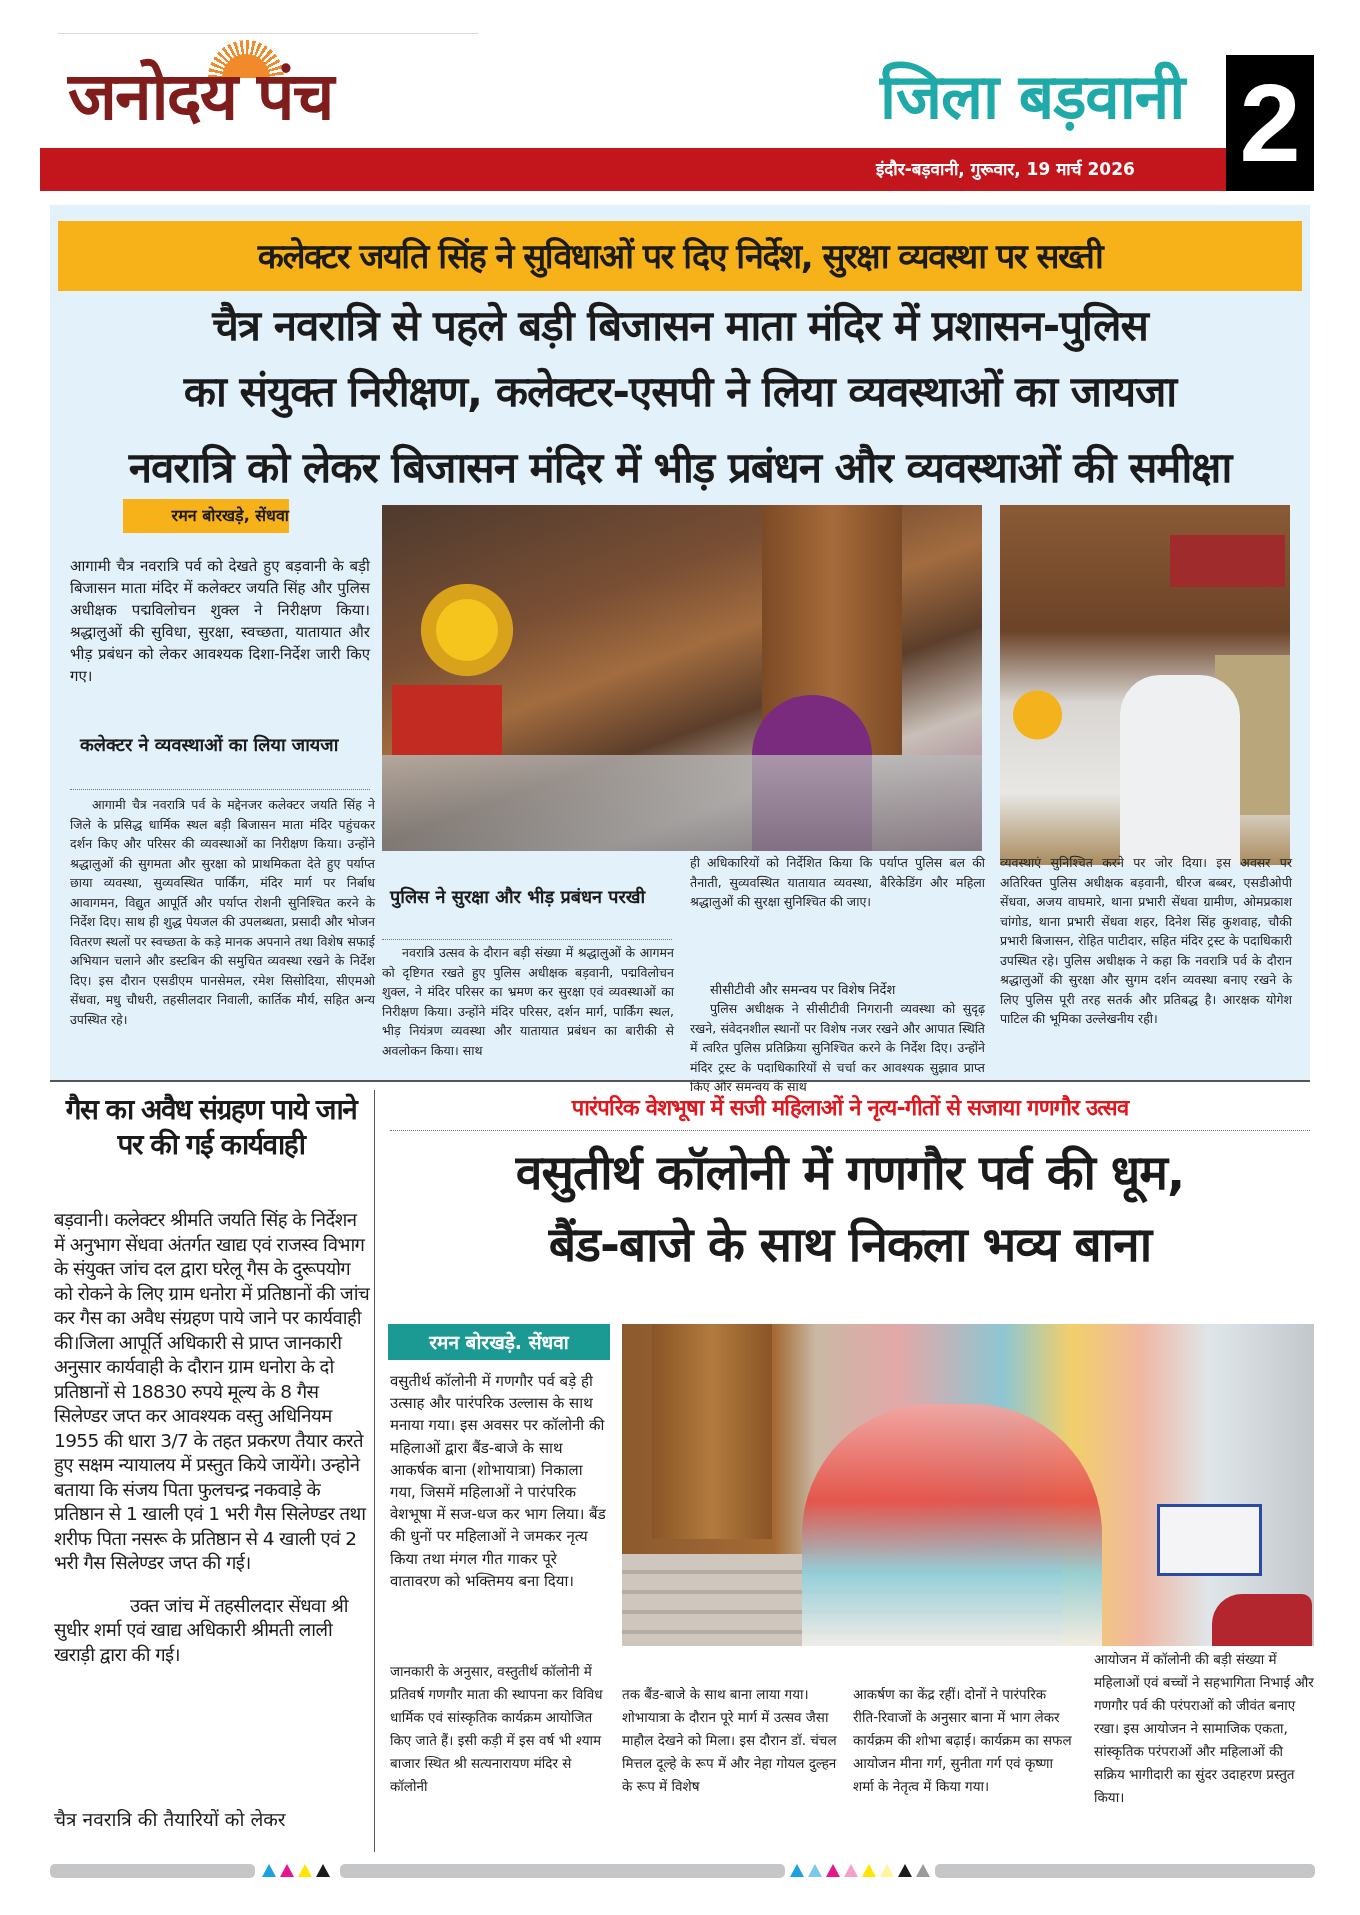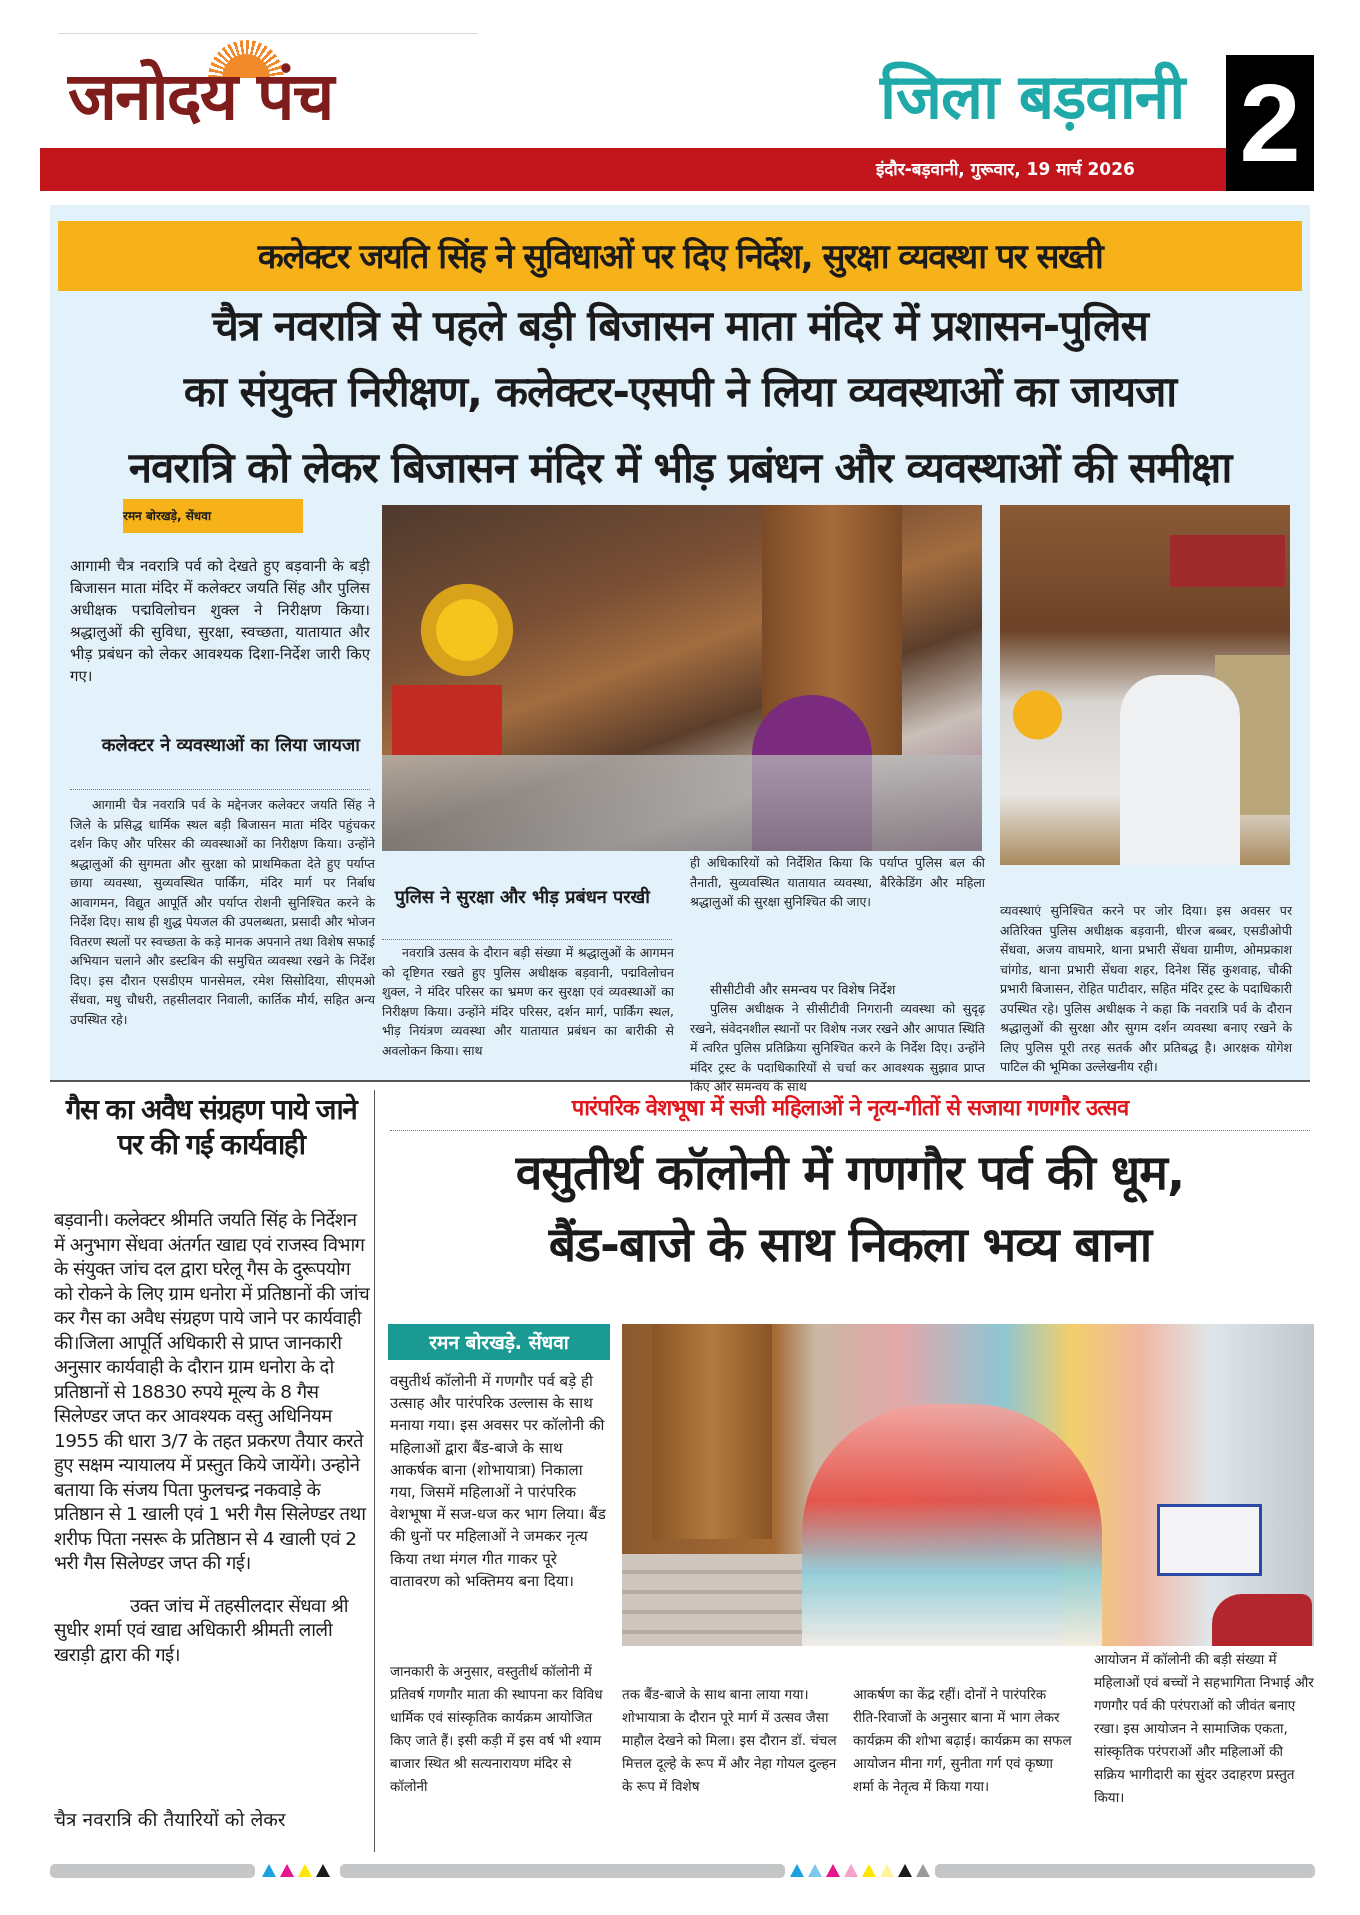--- a/index.html
+++ b/index.html
@@ -24,24 +24,24 @@
 
   
   .story1 { position: absolute; left: 50px; top: 205px; width: 1260px; height: 875px; background: #e3f1fb; }
   .kicker-bar { position: absolute; left: 8px; top: 16px; width: 1244px; height: 70px; background: #f7b119; }
   .kicker-text { position: absolute; left: 0; top: 0; width: 100%; text-align: center; font-weight: bold; font-size: 34px;
     line-height: 70px; color: #1b1b1b; letter-spacing: -1.5px; }
   .hl1 { position: absolute; left: 0; width: 1260px; text-align: center; font-weight: bold; font-size: 42px; color: #1b1b1b; letter-spacing: -1px; }
   .hl1.l1 { top: 90px; line-height: 62px; }
   .hl1.l2 { top: 156px; line-height: 62px; }
   .hl1.l3 { top: 232px; line-height: 62px; }
-  .byline1 { position: absolute; left: 73px; top: 294px; width: 180px; height: 34px; background: #f7b119;
-    font-weight: bold; font-size: 12px; line-height: 34px; text-align: left; color: #1b1b1b; }
+  .byline1 { position: absolute; left: 73px; top: 294px; width: 166px; height: 34px; background: #f7b119;
+    font-weight: bold; font-size: 16px; line-height: 34px; text-align: right; color: #1b1b1b; }
   .intro1 { position: absolute; left: 20px; top: 350px; width: 300px; font-size: 15px; line-height: 22px; color: #1b1b1b; text-align: justify; }
-  .subhead { font-weight: bold; text-align: right; color: #1b1b1b; }
+  .subhead { font-weight: bold; text-align: left; color: #1b1b1b; }
   .sub-a { position: absolute; left: 30px; top: 528px; width: 280px; font-size: 18px; line-height: 24px; }
   .sub-a-rule { position: absolute; left: 20px; top: 584px; width: 300px; border-top: 1px dotted #777; }
   .body-col { position: absolute; font-size: 12.5px; line-height: 19.5px; color: #222; text-align: justify; }
   .col-a { left: 20px; top: 590px; width: 305px; text-indent: 22px; }
   .photo { position: absolute; overflow: hidden; }
   .photo1 { left: 332px; top: 300px; width: 600px; height: 346px;
     background: linear-gradient(160deg, #4e3a2e 0%, #7a4f34 30%, #a26c3f 45%, #5c3e2b 60%, #c9bfb8 75%, #8e5b7d 100%); }
   .photo1 .shape1 { position: absolute; left: 0; top: 70px; width: 170px; height: 110px; background: radial-gradient(circle at 50% 50%, #f5c51e 0 30%, #d9a21b 31% 45%, transparent 46%); }
   .photo1 .shape2 { position: absolute; left: 10px; top: 180px; width: 110px; height: 70px; background: #c12b22; }
   .photo1 .shape3 { position: absolute; left: 380px; top: 0; width: 140px; height: 250px; background: linear-gradient(90deg, #7b4a26, #a66b3a, #7b4a26); }
@@ -52,21 +52,21 @@
   .photo2 .sign { position: absolute; left: 170px; top: 30px; width: 115px; height: 52px; background: #9f2b2c; }
   .photo2 .shirt { position: absolute; left: 120px; top: 170px; width: 120px; height: 190px; background: #eef0f2; border-radius: 40px 40px 0 0; }
   .photo2 .khaki { position: absolute; left: 215px; top: 150px; width: 75px; height: 160px; background: #b9a67a; }
   .photo2 .flowers { position: absolute; left: 0; top: 180px; width: 75px; height: 60px; background: radial-gradient(circle, #f4b21d 0 50%, transparent 52%); }
   .sub-b { position: absolute; left: 340px; top: 680px; width: 260px; font-size: 18px; line-height: 24px; }
   .sub-b-rule { position: absolute; left: 332px; top: 734px; width: 290px; border-top: 1px dotted #777; }
   .col-b { left: 332px; top: 738px; width: 292px; text-indent: 20px; }
   .col-c { left: 640px; top: 648px; width: 295px; }
   .col-c-sub { position: absolute; left: 660px; top: 775px; width: 270px; font-size: 13px; line-height: 19px; color: #222; }
   .col-c2 { left: 640px; top: 794px; width: 295px; text-indent: 20px; }
-  .col-d { left: 950px; top: 648px; width: 292px; margin-top: 48px; }
+  .col-d { left: 950px; top: 648px; width: 292px; }
 
   
   .hdivider { position: absolute; left: 50px; top: 1080px; width: 1260px; height: 2px; background: #555; }
   .vdivider { position: absolute; left: 374px; top: 1090px; width: 1px; height: 762px; background: #555; }
 
   
   .gas-head { position: absolute; left: 52px; top: 1092px; width: 318px; font-weight: bold; font-size: 28px; line-height: 35px;
     text-align: center; letter-spacing: -1.5px; color: #1b1b1b; }
   .gas-body { position: absolute; left: 54px; top: 1208px; width: 316px; font-size: 18.5px; line-height: 24.5px; color: #1b1b1b; letter-spacing: -0.6px; }
   .gas-body p { margin: 0; }

